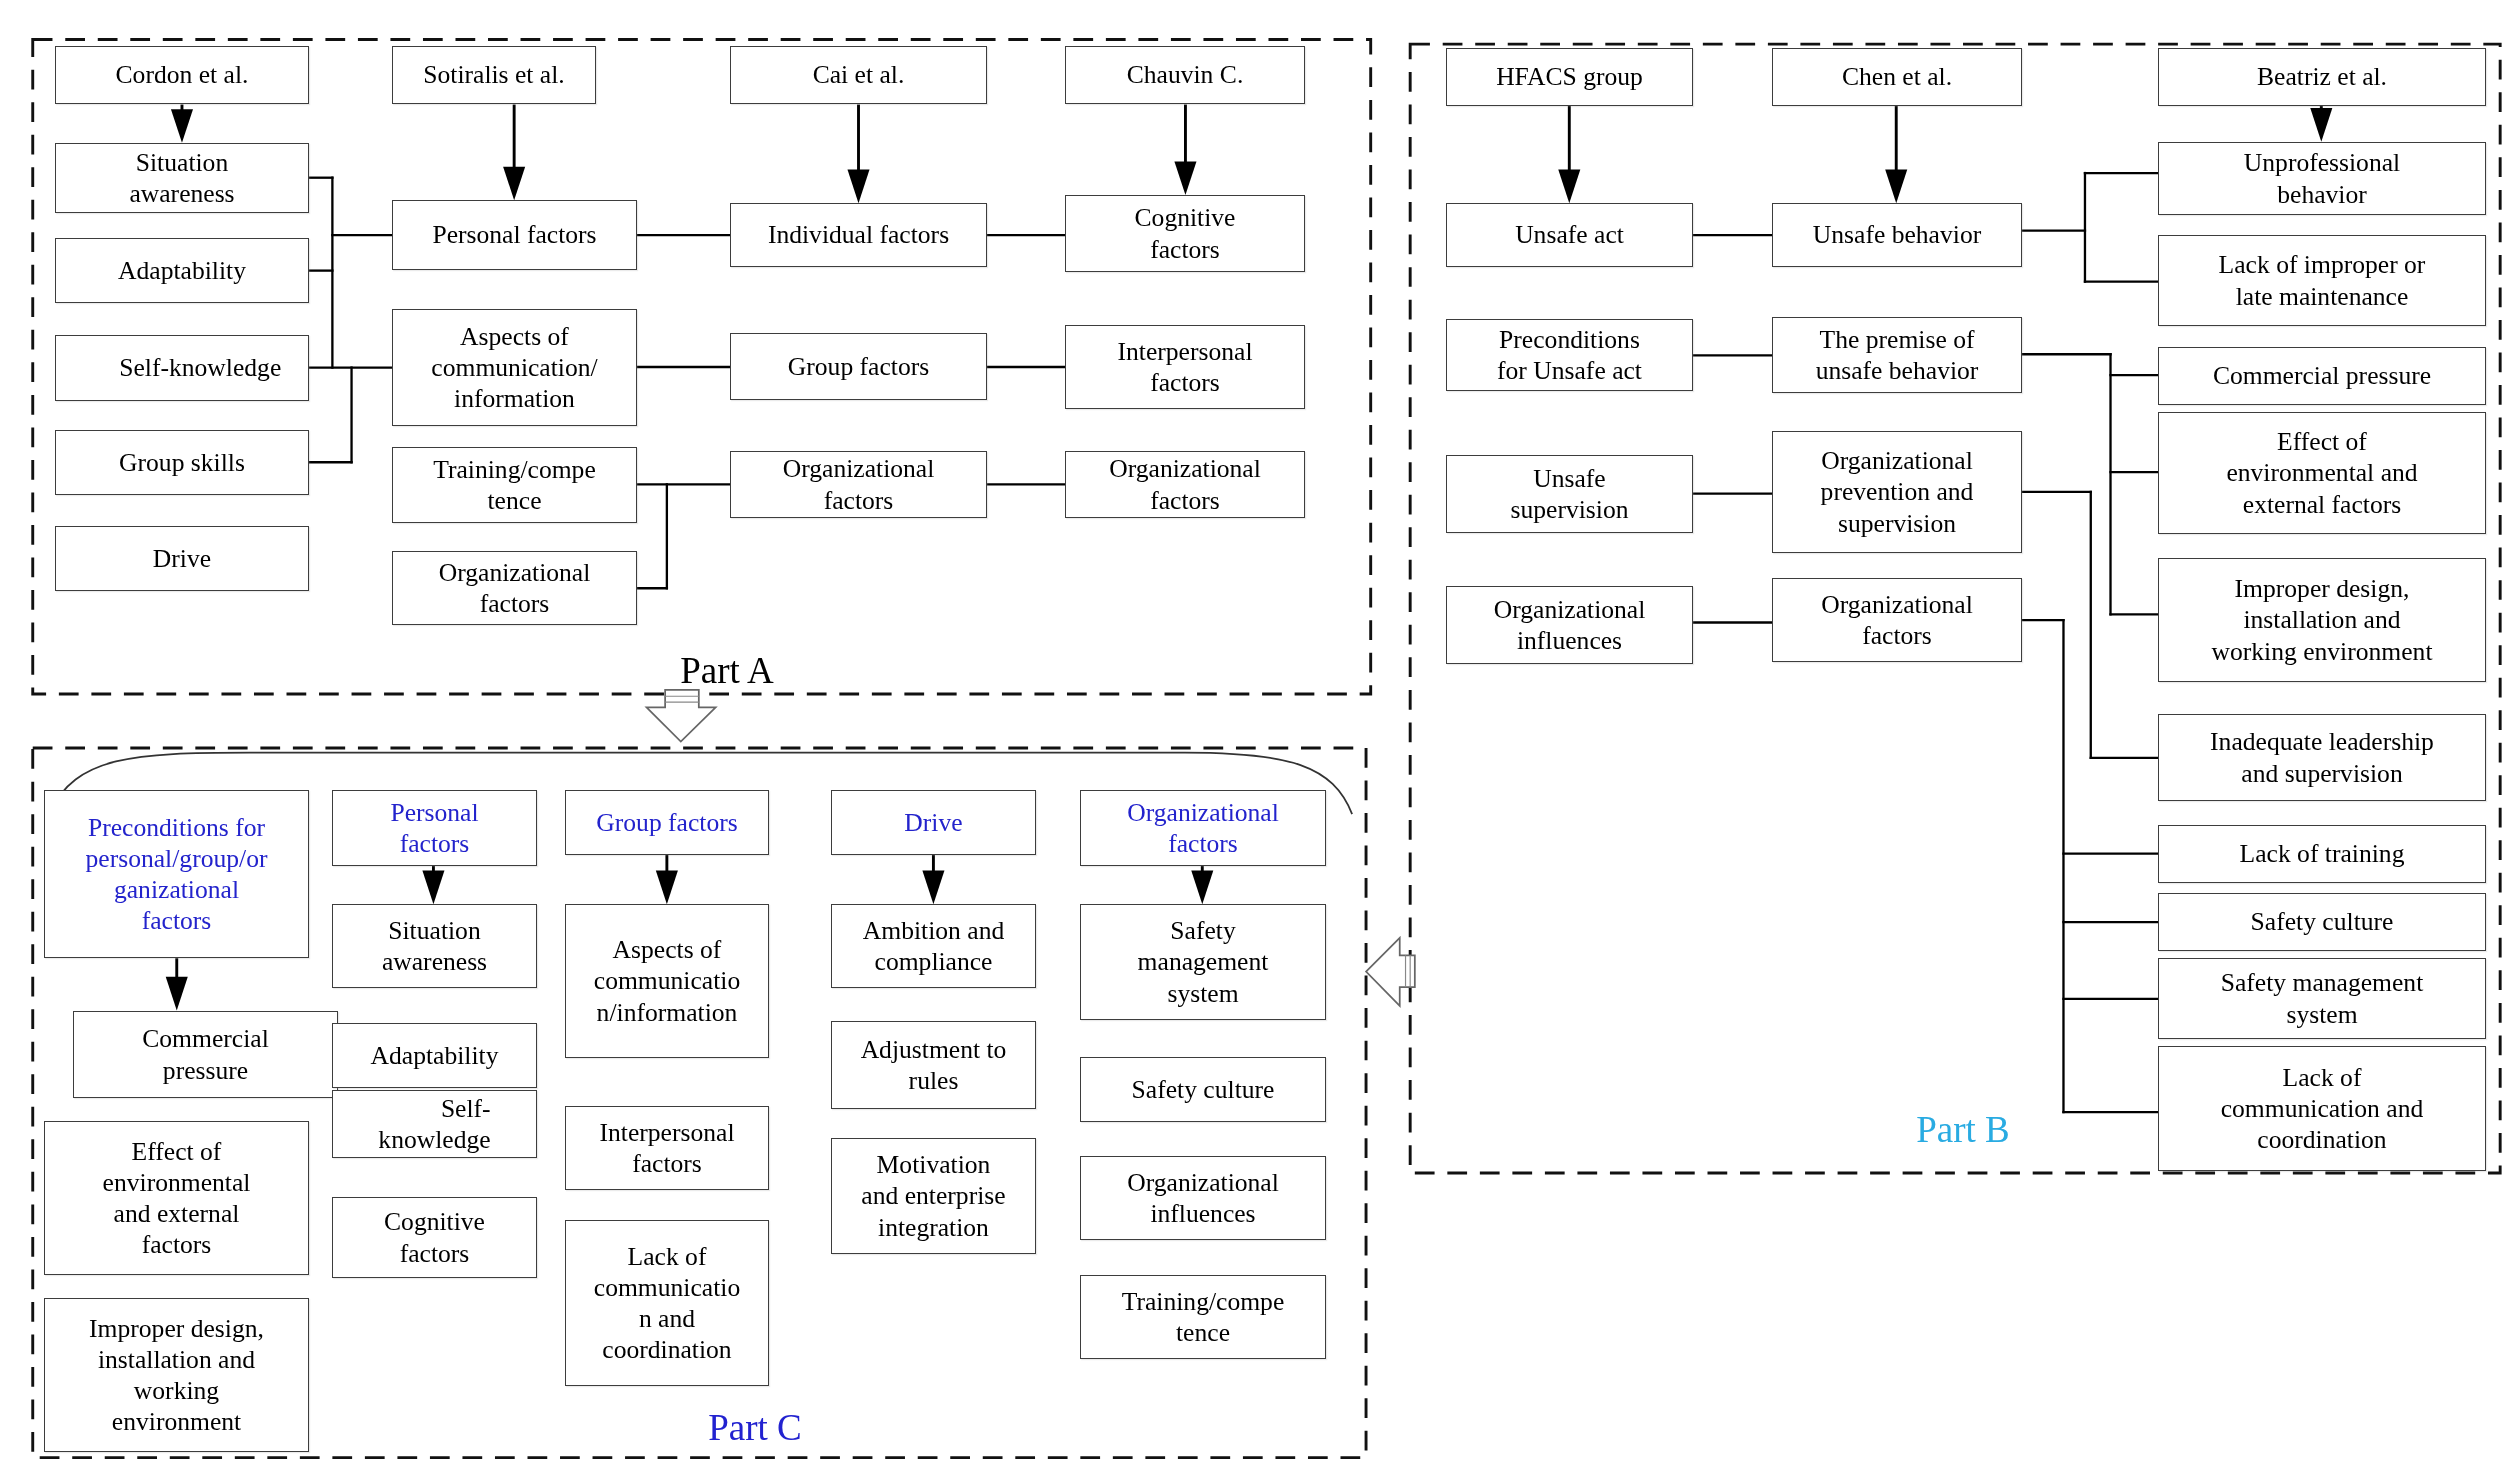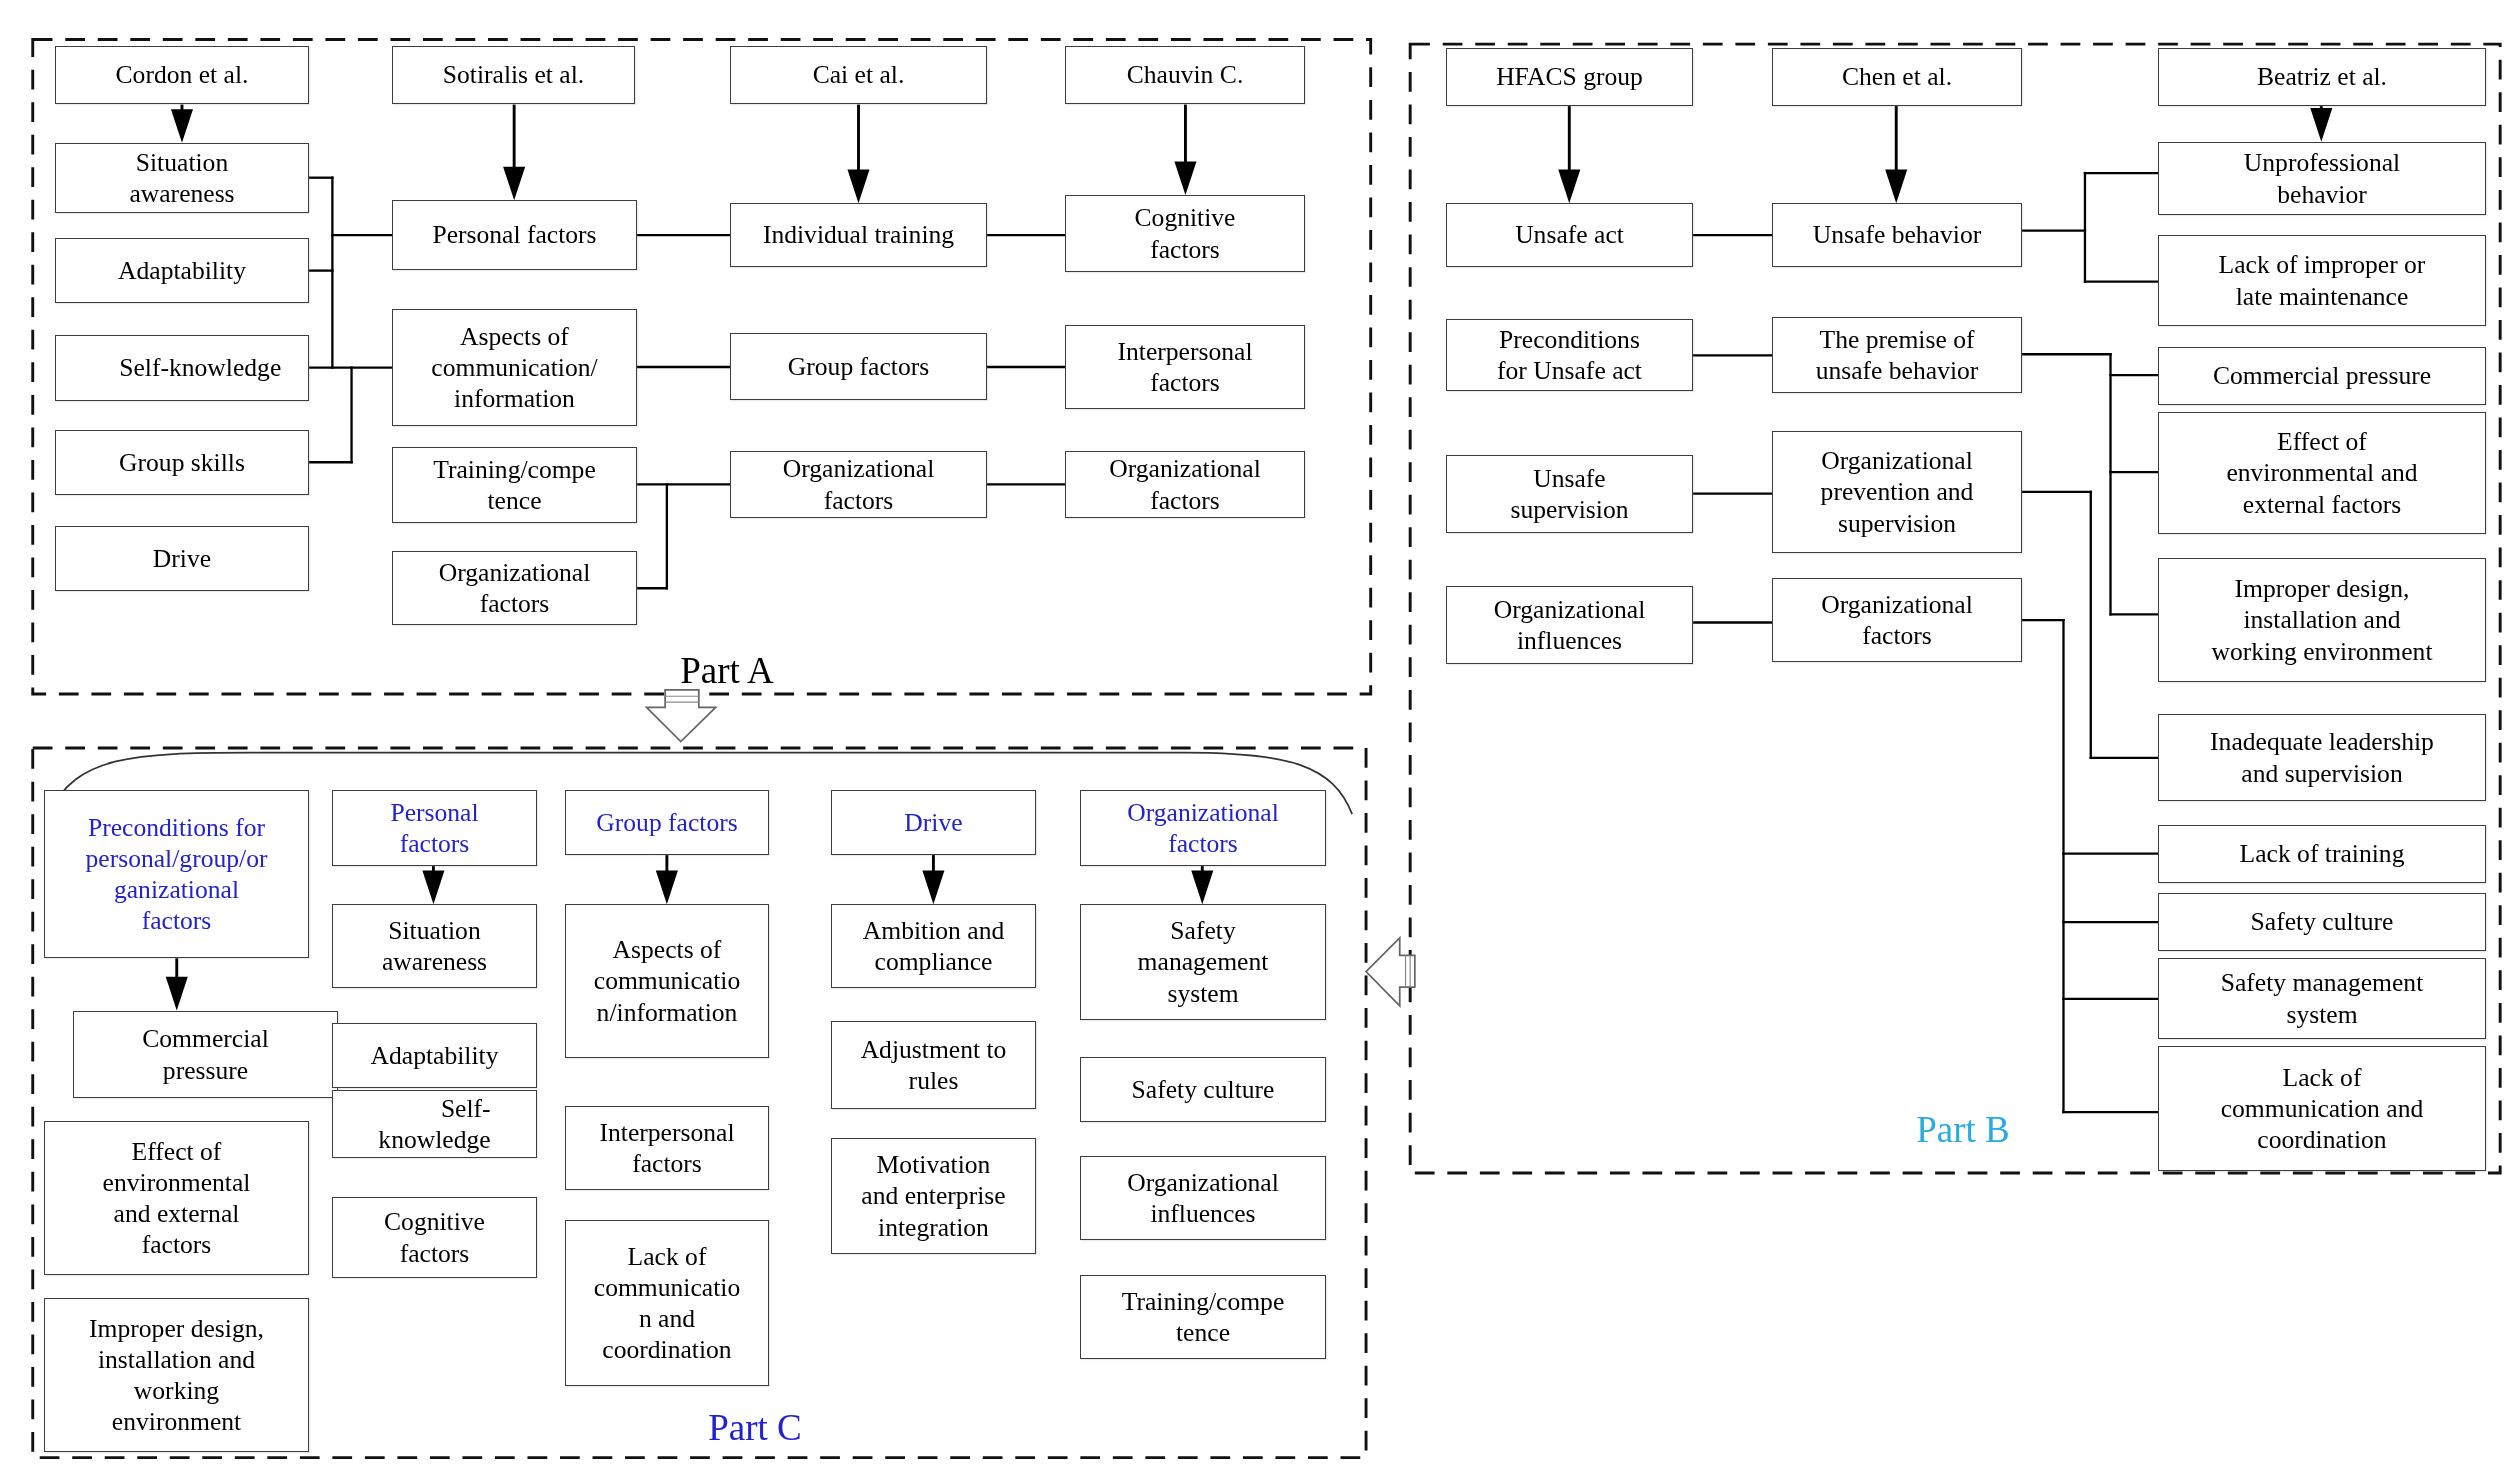--- a/index.html
+++ b/index.html
@@ -94,31 +94,31 @@
       <line x1="2428" y1="1645" x2="2428" y2="1700" stroke="#888" stroke-width="2"></line>
     </svg>
   <div id="boxes">
       <div class="node" style="left: 55px; top: 46px; width: 254px; height: 58px;">Cordon et al.</div>
       <div class="node" style="left: 55px; top: 143px; width: 254px; height: 70px;">Situation
 awareness</div>
       <div class="node" style="left: 55px; top: 238px; width: 254px; height: 65px;">Adaptability</div>
       <div class="node" style="left: 55px; top: 335px; width: 254px; height: 66px; padding-left: 40px;">Self-knowledge</div>
       <div class="node" style="left: 55px; top: 430px; width: 254px; height: 65px;">Group skills</div>
       <div class="node" style="left: 55px; top: 526px; width: 254px; height: 65px;">Drive</div>
-      <div class="node" style="left: 392px; top: 46px; width: 243px; height: 58px;">Sotiralis et al.</div>
+      <div class="node" style="left: 392px; top: 46px; width: 204px; height: 58px;">Sotiralis et al.</div>
       <div class="node" style="left: 392px; top: 200px; width: 245px; height: 70px;">Personal factors</div>
       <div class="node" style="left: 392px; top: 309px; width: 245px; height: 117px;">Aspects of
 communication/
 information</div>
       <div class="node" style="left: 392px; top: 447px; width: 245px; height: 76px;">Training/compe
 tence</div>
       <div class="node" style="left: 392px; top: 551px; width: 245px; height: 74px;">Organizational
 factors</div>
       <div class="node" style="left: 730px; top: 46px; width: 257px; height: 58px;">Cai et al.</div>
-      <div class="node" style="left: 730px; top: 203px; width: 257px; height: 64px;">Individual training</div>
+      <div class="node" style="left: 730px; top: 203px; width: 257px; height: 64px;">Individual factors</div>
       <div class="node" style="left: 730px; top: 333px; width: 257px; height: 67px;">Group factors</div>
       <div class="node" style="left: 730px; top: 451px; width: 257px; height: 67px;">Organizational
 factors</div>
       <div class="node" style="left: 1065px; top: 46px; width: 240px; height: 58px;">Chauvin C.</div>
       <div class="node" style="left: 1065px; top: 195px; width: 240px; height: 77px;">Cognitive
 factors</div>
       <div class="node" style="left: 1065px; top: 325px; width: 240px; height: 84px;">Interpersonal
 factors</div>
       <div class="node" style="left: 1065px; top: 451px; width: 240px; height: 67px;">Organizational
 factors</div>

